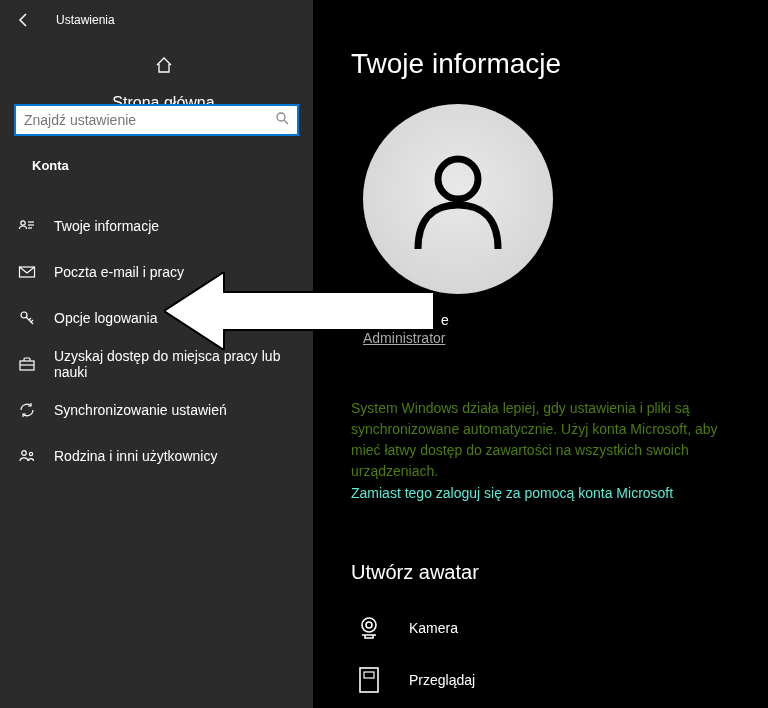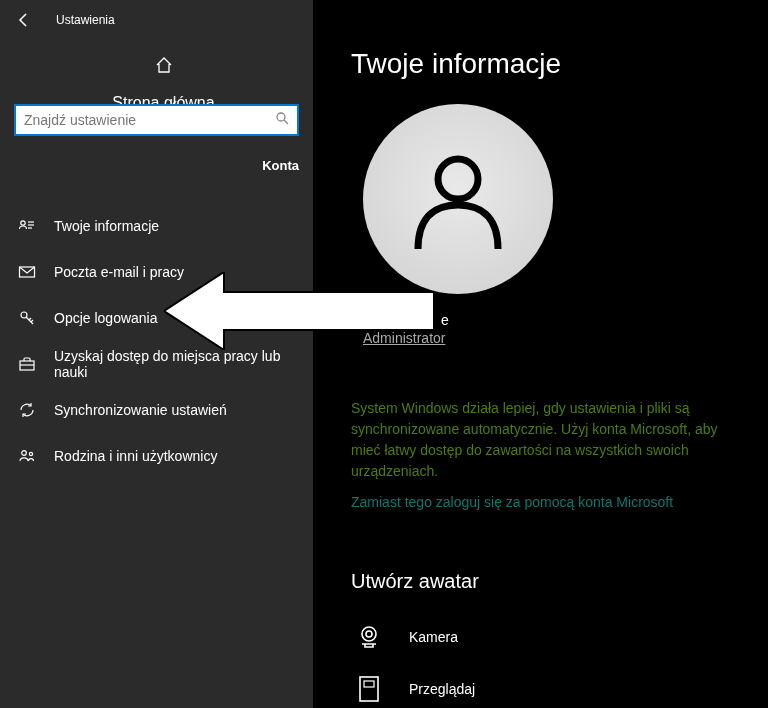--- a/index.html
+++ b/index.html
@@ -64,24 +64,23 @@
 }
 .search-box input::placeholder { color: #777; }
 .search-icon {
   position: absolute;
   right: 8px;
   top: 50%;
   transform: translateY(-50%);
   color: #888;
 }
 .category-label {
-  padding: 22px 14px 8px 14px;
+  padding: 22px 14px 8px 32px;
   font-size: 13px;
   font-weight: 600;
-  text-align: right;
 }
 .nav-list { margin-top: 22px; }
 .nav-item {
   display: flex;
   align-items: center;
   height: 46px;
   padding-left: 18px;
   gap: 18px;
   font-size: 14px;
   cursor: pointer;
@@ -106,21 +105,21 @@
   background: radial-gradient(circle at 50% 45%, #e9e9e9 0%, #cfcfcf 100%);
   display: flex;
   align-items: center;
   justify-content: center;
   margin-bottom: 18px;
   margin-left: 12px;
 }
 .acc-name { font-size: 14px; color: #fff; margin-left: 90px; }
 .acc-role { font-size: 14px; color: #aaa; margin-top: 2px; margin-bottom: 52px; margin-left: 12px; text-decoration: underline; }
 .sync-text { font-size: 14px; color: #4d7c0f; line-height: 1.5; padding-right: 8px; }
-.sync-link { font-size: 14px; color: #0f766e; margin-top: 12px; cursor: pointer; }
+.sync-link { font-size: 14px; color: #5eead4; margin-top: 3px; cursor: pointer; }
 .create-avatar { margin-top: 60px; }
 .create-avatar h2 { font-size: 20px; font-weight: 400; margin-bottom: 18px; }
 .av-row { display: flex; align-items: center; gap: 22px; height: 52px; font-size: 14px; cursor: pointer; }
 .av-icon { width: 36px; display: flex; justify-content: center; }
 .arrow-overlay {
   position: absolute;
   left: 164px;
   top: 272px;
   width: 270px;
   height: 78px;

